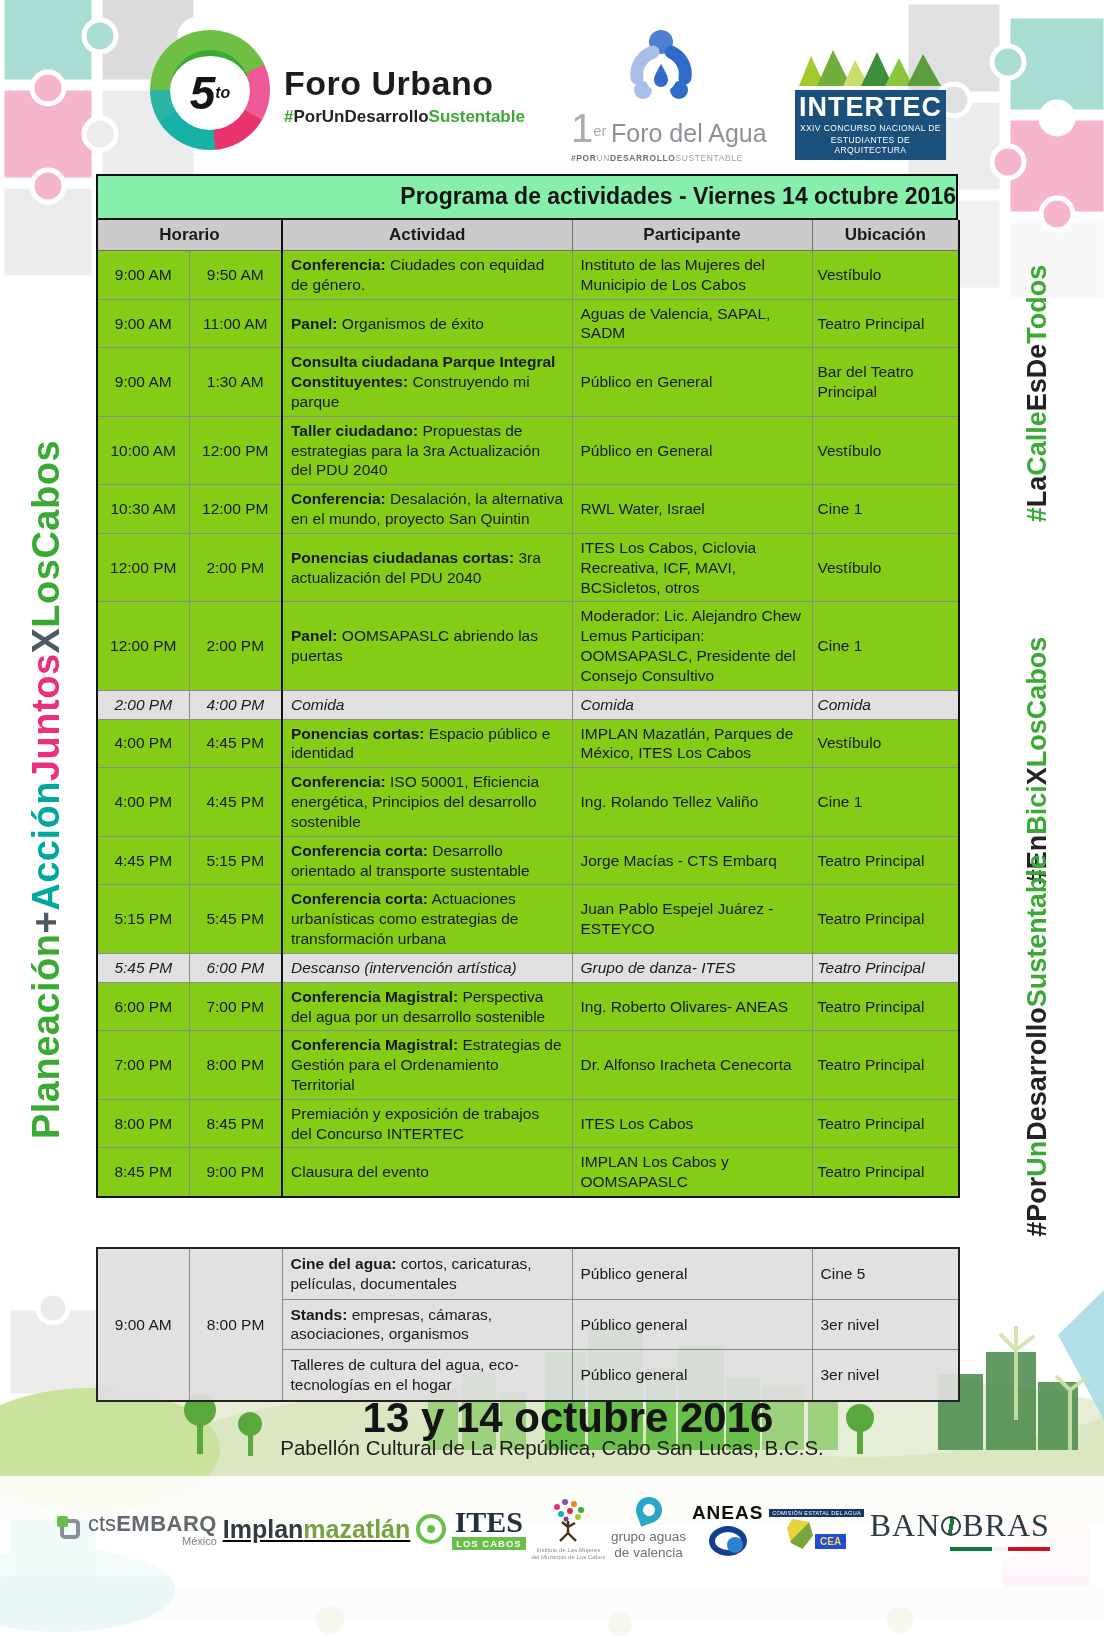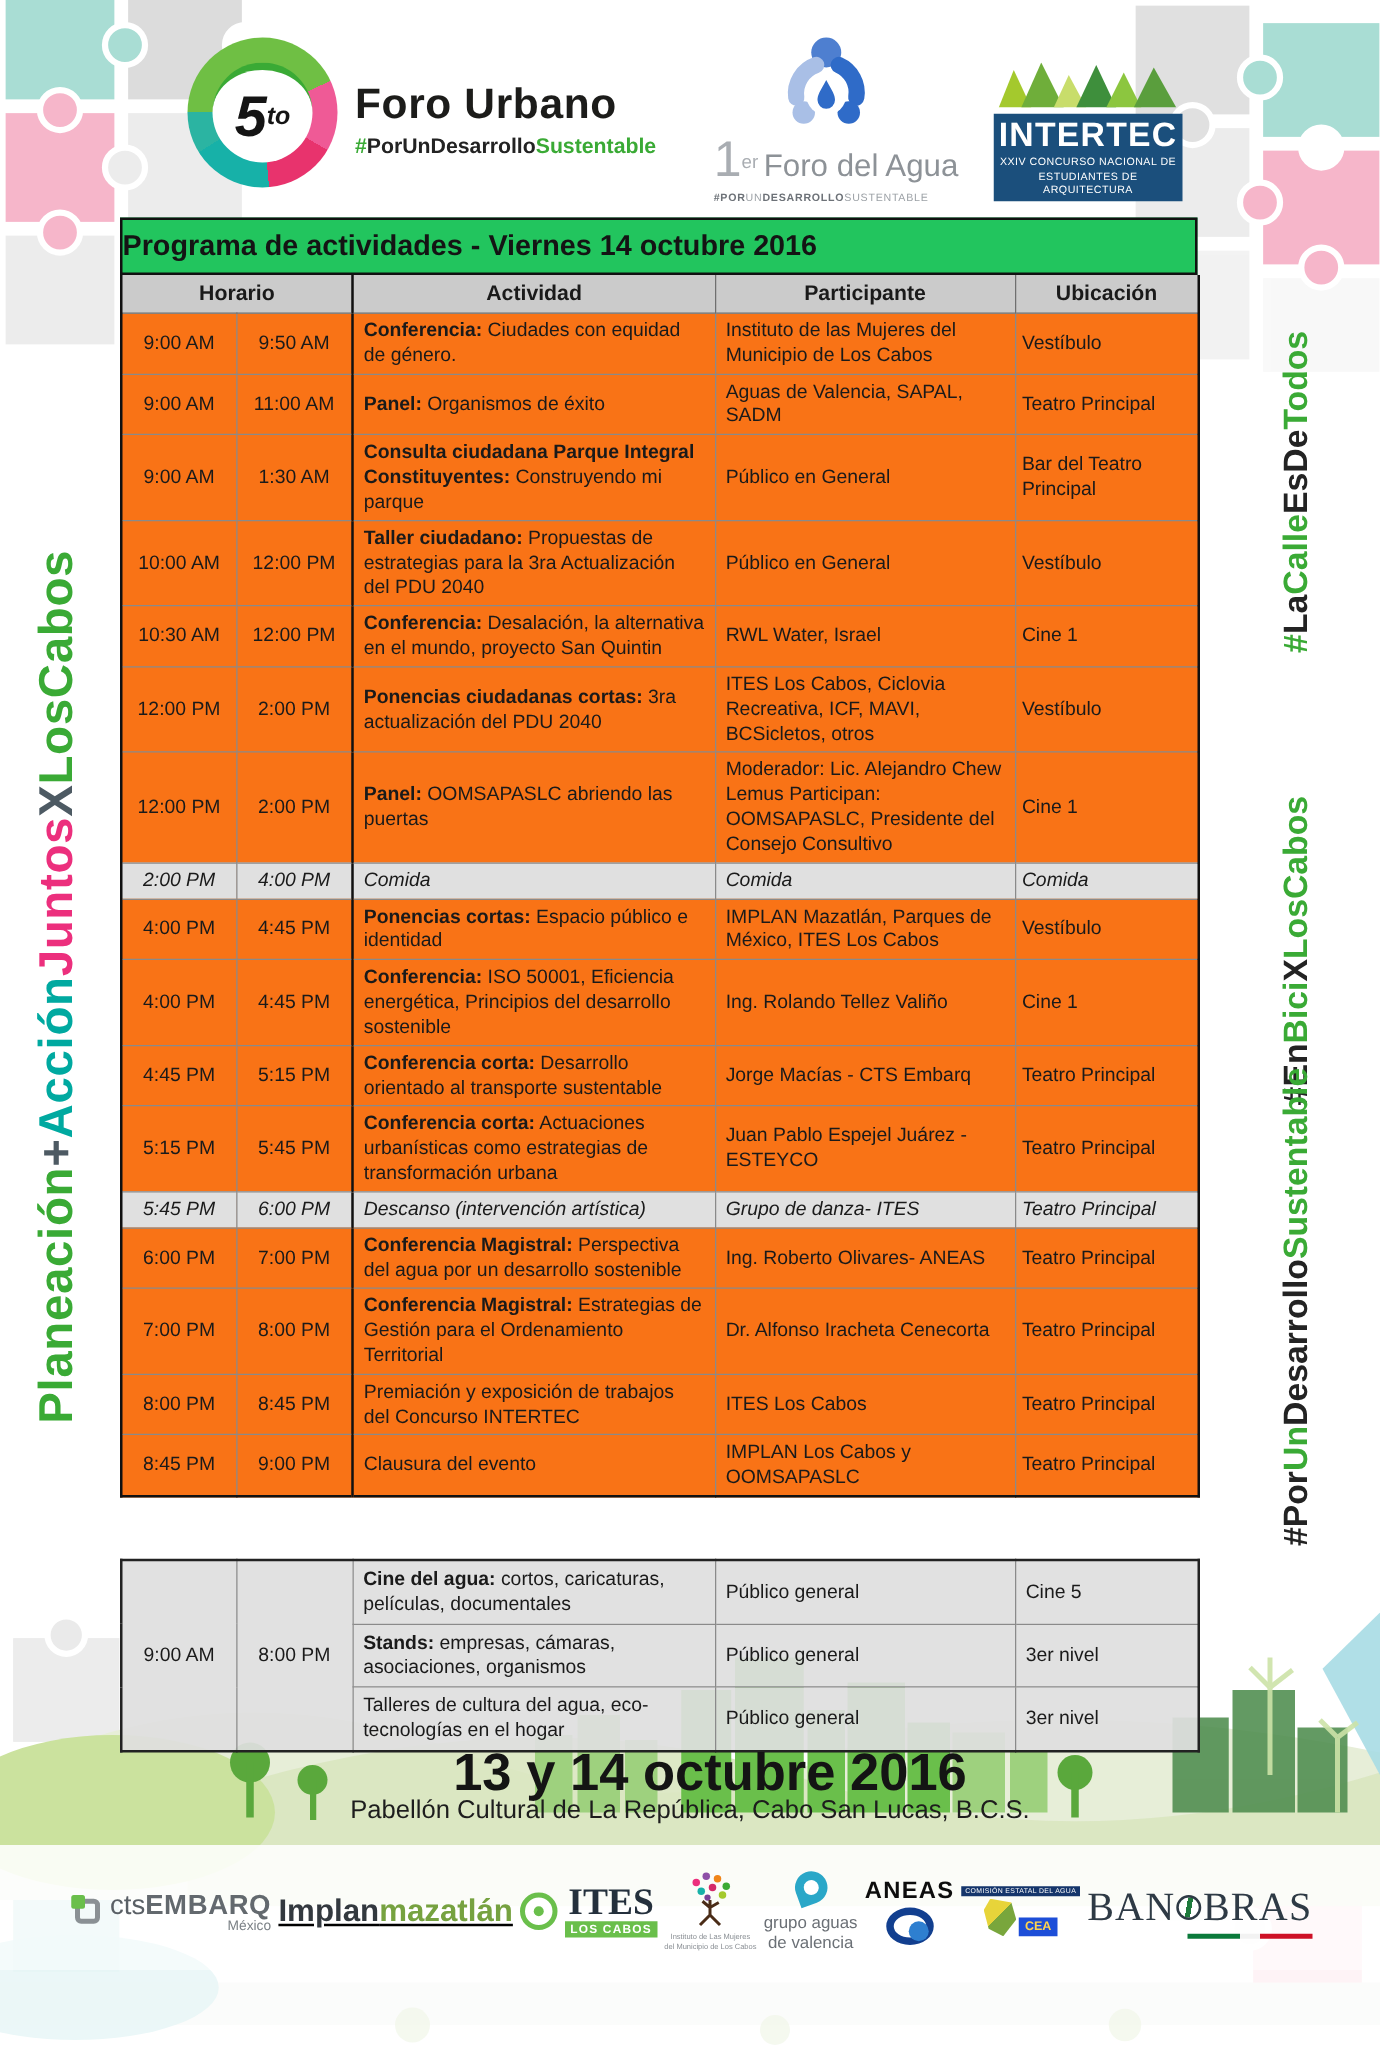--- a/index.html
+++ b/index.html
@@ -16,21 +16,21 @@
 
   
   .logos{position:absolute;top:22px;left:150px;width:770px;height:142px;display:flex;align-items:flex-start;z-index:3;}
   .fu{display:flex;}
   .fu-ring{width:120px;height:120px;border-radius:50%;margin-top:8px;
     background:conic-gradient(from -30deg,#6fbf44 0 95deg,#ef5a96 95deg 150deg,#e8336d 150deg 205deg,#17b1a8 205deg 268deg,#2bb4a2 268deg 300deg,#6fbf44 300deg 360deg);
     display:flex;align-items:center;justify-content:center;}
   .fu-inner{width:80px;height:80px;border-radius:50%;background:#fff;display:flex;align-items:center;justify-content:center;
     font-weight:bold;font-style:italic;color:#141414;border-top:6px solid #3aaa35;}
   .fu-num{font-size:46px;line-height:1;}
-  .fu-sup{font-size:20px;vertical-align:super;}
+  .fu-sup{font-size:16px;vertical-align:super;}
   .fu-text{margin-left:14px;padding-top:42px;}
   .fu-title{font-size:34px;font-weight:bold;color:#1c1c1a;letter-spacing:.5px;}
   .fu-hash{font-size:17px;font-weight:bold;margin-top:4px;}
   .fa{margin-left:46px;width:180px;text-align:left;position:relative;padding-top:6px;}
   .fa-icon{display:block;margin:0 auto;}
   .fa-row{white-space:nowrap;color:#8d9297;margin-top:-4px;}
   .fa-num{font-size:40px;font-weight:300;color:#a9adb2;}
   .fa-sup{font-size:15px;vertical-align:super;color:#a9adb2;}
   .fa-title{font-size:25px;color:#8d9297;}
   .fa-hash{font-size:8.5px;letter-spacing:.6px;color:#9ca1a6;margin-top:2px;}
@@ -44,23 +44,23 @@
   .vbanner{position:absolute;z-index:2;font-weight:bold;white-space:nowrap;text-align:center;transform:rotate(-90deg);}
   .vb-left{left:-344px;top:768px;width:780px;font-size:38px;letter-spacing:.5px;}
   .vb-r1{left:887px;top:378px;width:300px;font-size:27px;}
   .vb-r2{left:887px;top:745px;width:300px;font-size:27px;}
   .vb-r3{left:817px;top:1030px;width:440px;font-size:27px;}
   .c-green{color:#3aaa35;} .c-teal{color:#00a9a0;} .c-mag{color:#ec2f7d;}
   .c-slate{color:#4d5a63;} .c-dark{color:#232323;}
 
   
   .sched-wrap{position:absolute;left:96px;top:174px;width:862px;z-index:2;}
-  .sched-title{border:2.5px solid #111;background:#22c55e;text-align:left;
+  .sched-title{border:2.5px solid #111;background:#86efac;text-align:right;
     font-size:23px;font-weight:bold;color:#141414;padding:7px 0 8px;}
-  table.sched{width:100%;border-collapse:collapse;border:2.5px solid #111;border-top:none;background:#f97316;
+  table.sched{width:100%;border-collapse:collapse;border:2.5px solid #111;border-top:none;background:#84cc16;
     table-layout:fixed;font-size:15.5px;color:#1a1a1a;padding-left:17px;}
   table.sched col.c-t1{width:92px;} table.sched col.c-t2{width:93px;}
   table.sched col.c-a{width:290px;} table.sched col.c-p{width:240px;} table.sched col.c-u{width:147px;}
   table.sched th{background:#cbcbcb;font-size:17px;font-weight:bold;padding:5px 4px;border:1px solid #6f6f6f;border-top:none;}
   table.sched td{border:1px solid #8a8a8a;padding:4px 8px;vertical-align:middle;line-height:1.28;}
   table.sched td.time{text-align:center;padding:4px 2px;}
   table.sched td.loc{padding:4px 5px;}
   table.sched th.act,table.sched td.act{border-left:2.5px solid #111;}
   table.sched tr.break td{background:#e0e0e0;font-style:italic;}
   .b{font-weight:bold;}

